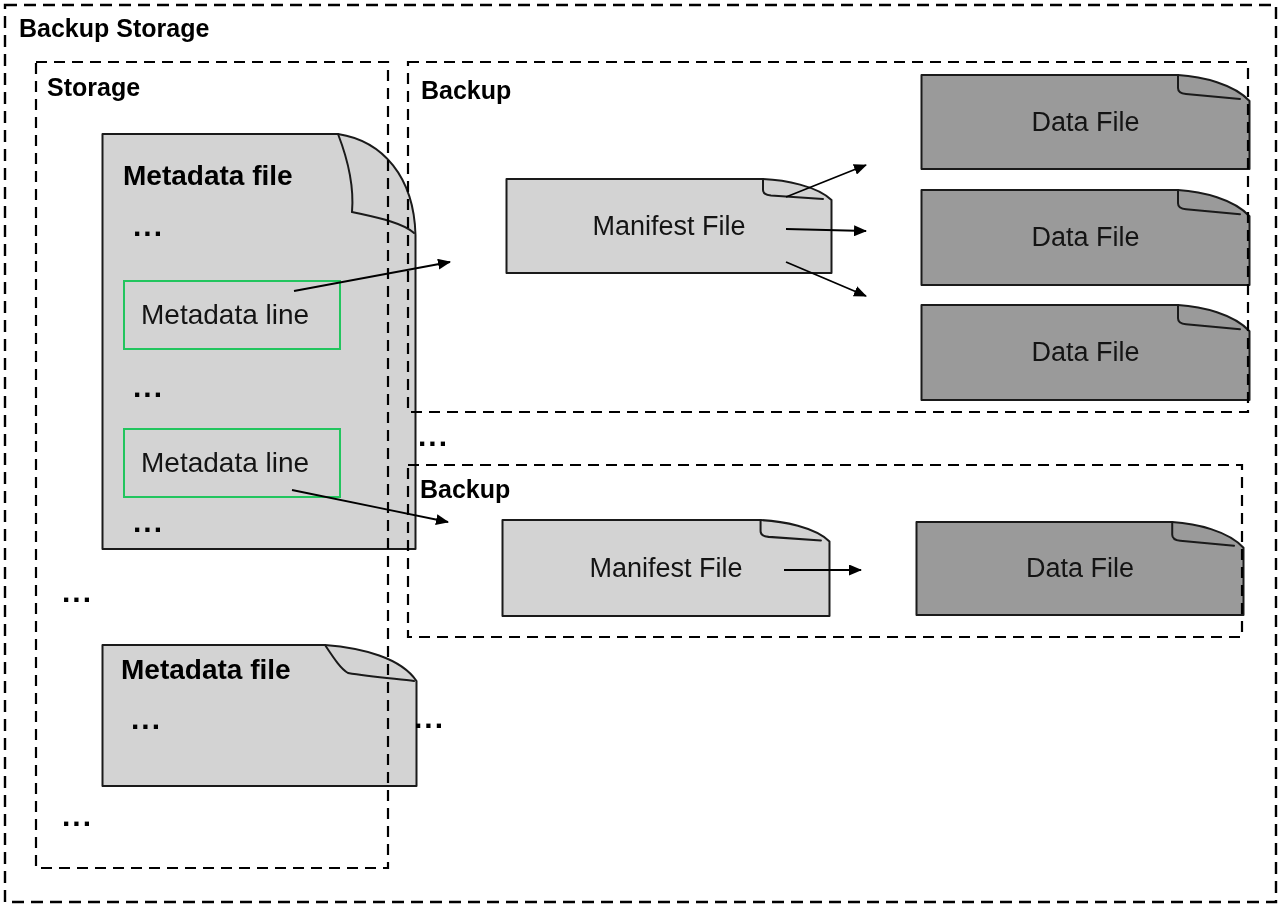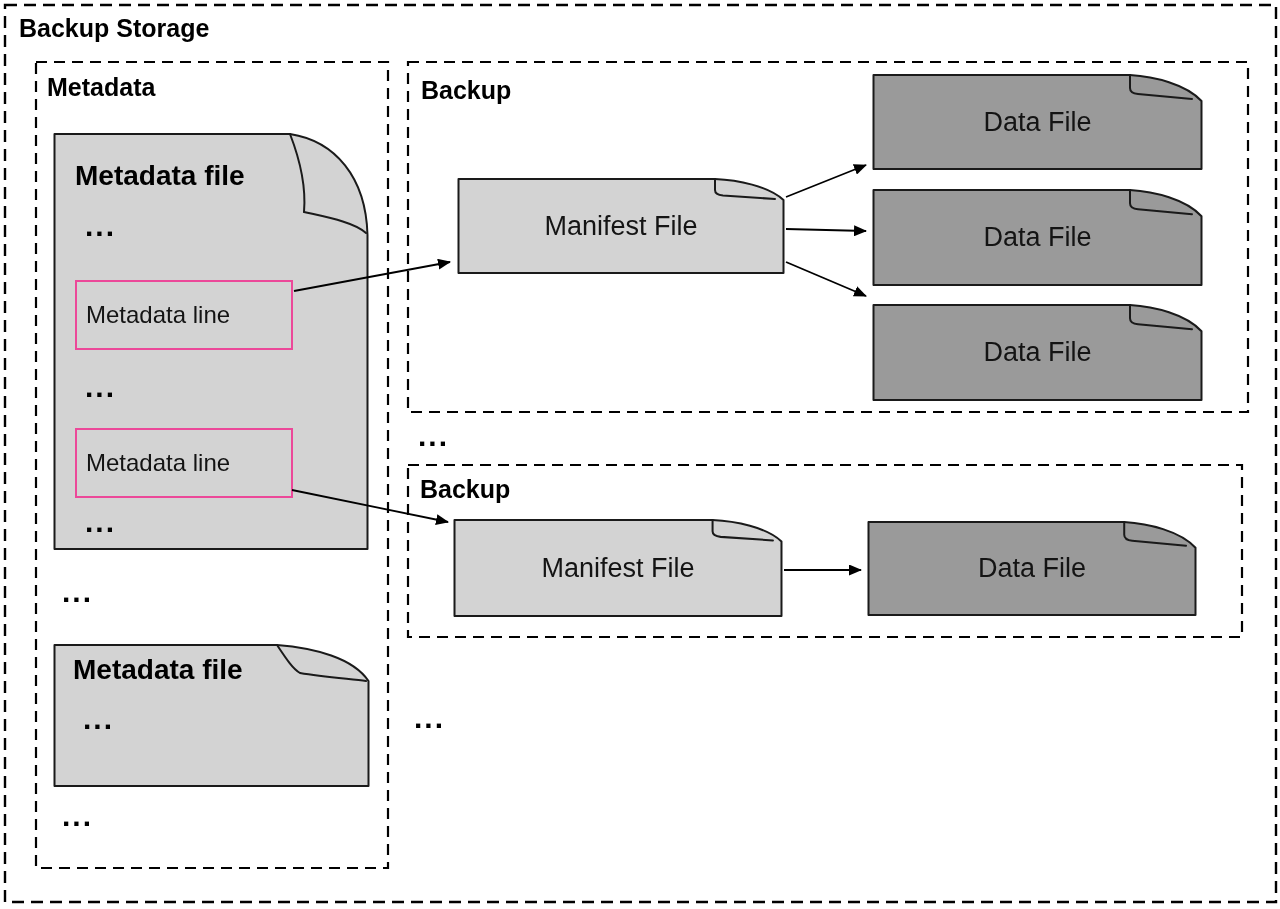--- a/index.html
+++ b/index.html
@@ -11,42 +11,42 @@
   html,body{width:1280px;height:909px;background:#ffffff;overflow:hidden;}
   body{position:relative;font-family:"Liberation Sans",sans-serif;color:#000;}
 
   .overlay{position:absolute;left:0;top:0;width:1280px;height:909px;z-index:3;pointer-events:none;}
 
   .section-label{
     position:absolute;z-index:4;
     font-size:25px;font-weight:700;line-height:1.1;color:#000;white-space:nowrap;
   }
 
-  .doc{position:absolute;z-index:2;}
+  .doc{position:absolute;z-index:2;margin-left:48px;}
   .doc svg{position:absolute;left:0;top:0;width:100%;height:100%;overflow:visible;}
   .doc .body{stroke:var(--stroke);stroke-width:2;stroke-linejoin:round;}
   .doc .flap{fill:none;stroke:var(--stroke);stroke-width:2;stroke-linecap:round;}
   .doc.light .body{fill:var(--file-light);}
   .doc.dark  .body{fill:var(--file-dark);}
 
   .doc-label{
     position:absolute;inset:0;z-index:2;
     display:flex;align-items:center;justify-content:center;
     font-size:27px;color:#141414;white-space:nowrap;
   }
   .doc-title{
     position:absolute;z-index:2;
     font-size:28px;font-weight:700;line-height:1;color:#000;white-space:nowrap;
   }
   .meta-line{
     position:absolute;z-index:2;
-    border:2px solid #ec4899;
+    border:2px solid #22c55e;
     display:flex;align-items:center;
-    padding-left:9px;
-    font-size:24px;color:#141414;white-space:nowrap;
+    padding-left:16px;
+    font-size:28px;color:#141414;white-space:nowrap;
   }
   .dots{
     position:absolute;z-index:4;
     font-size:30px;font-weight:700;line-height:1;letter-spacing:2px;color:#000;white-space:nowrap;
   }
 </style>
 </head>
 <body>
 
 <svg class="overlay" viewBox="0 0 1280 909" xmlns="http://www.w3.org/2000/svg">
@@ -63,21 +63,21 @@
 
   <line x1="294" y1="291" x2="450" y2="262" stroke="#000" stroke-width="1.8" marker-end="url(#ah)"></line>
   <line x1="292" y1="490" x2="448" y2="522" stroke="#000" stroke-width="1.8" marker-end="url(#ah)"></line>
   <line x1="786" y1="197" x2="866" y2="165" stroke="#000" stroke-width="1.8" marker-end="url(#ah)"></line>
   <line x1="786" y1="229" x2="866" y2="231" stroke="#000" stroke-width="1.8" marker-end="url(#ah)"></line>
   <line x1="786" y1="262" x2="866" y2="296" stroke="#000" stroke-width="1.8" marker-end="url(#ah)"></line>
   <line x1="784" y1="570" x2="861" y2="570" stroke="#000" stroke-width="1.8" marker-end="url(#ah)"></line>
 </svg>
 
 <div class="section-label" style="left:19px;top:15px;text-align:center;">Backup Storage</div>
-<div class="section-label" style="left:47px;top:74px;">Metadata</div>
+<div class="section-label" style="left:47px;top:74px;">Storage</div>
 <div class="section-label" style="left:421px;top:77px;">Backup</div>
 <div class="section-label" style="left:420px;top:476px;">Backup</div>
 
 <div class="doc light" style="left:53px;top:132px;width:316px;height:419px;">
   <svg viewBox="0 0 316 419" preserveAspectRatio="none">
     <path class="body" d="M1.5,2 L237,2 C282,9 313,45 314.5,103 L314.5,417 L1.5,417 Z"></path>
     <path class="flap" d="M237,2 C249,33 253,57 251,80 C273,85 301,90 313,101"></path>
   </svg>
   <div class="doc-title" style="left:22px;top:30px;">Metadata file</div>
   <div class="dots" style="left:32px;top:79px;">...</div>

